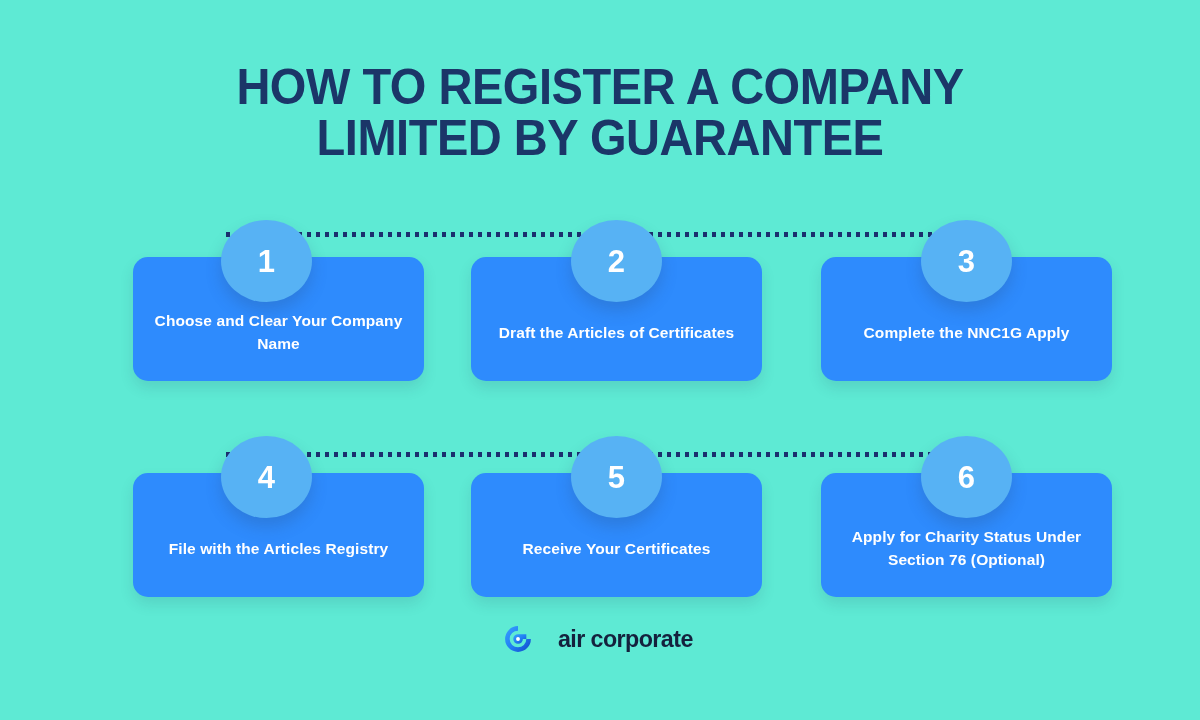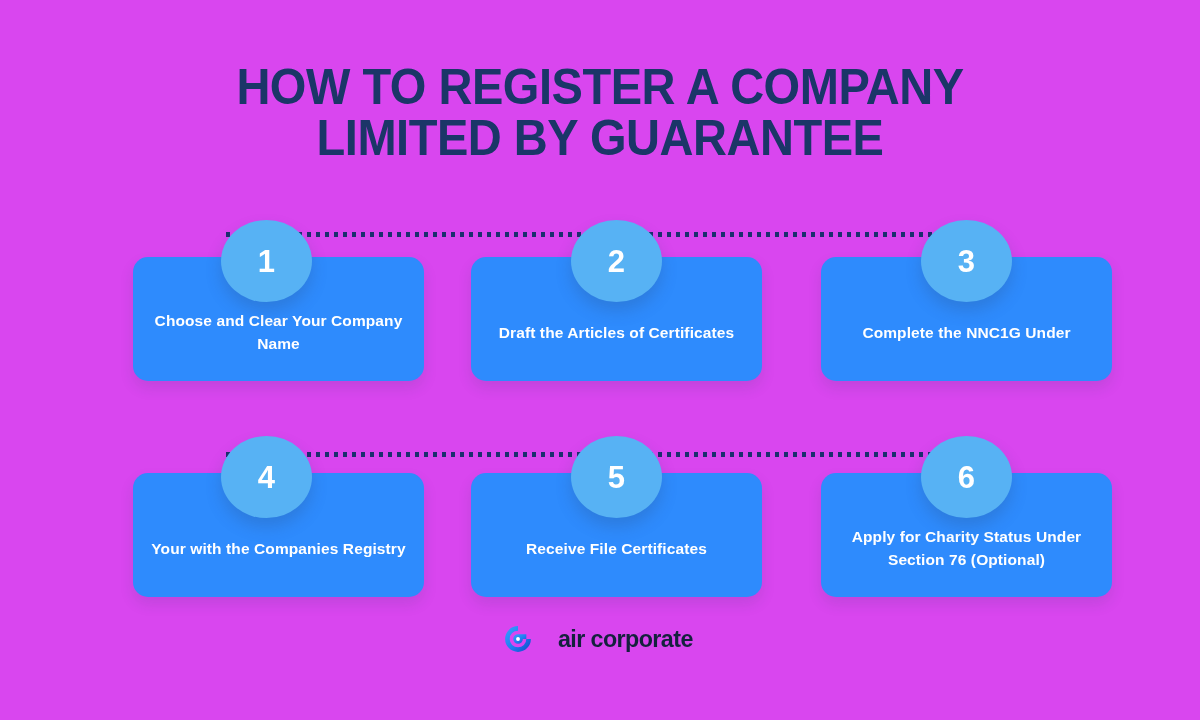--- a/index.html
+++ b/index.html
@@ -2,21 +2,21 @@
 <html><head>
 <meta charset="utf-8">
 <style>
   * { margin:0; padding:0; box-sizing:border-box; }
   html, body {
     width:1200px; height:720px;
     background:#ffffff;
     font-family:"Liberation Sans", sans-serif;
     overflow:hidden;
   }
-  .page { position:relative; width:1200px; height:720px; background:#d946ef;text-decoration:underline; }
+  .page { position:relative; width:1200px; height:720px; background:#5eead4;text-decoration:underline; }
 
   
   .title-block{
     position:absolute; left:0; top:62px; width:1200px;
     text-align:center;
   }
   .title-line{
     display:block;
     color:#1b3668;
     font-family:"Liberation Sans", sans-serif;
@@ -128,40 +128,40 @@
   <div class="dots r2"></div>
 
   <div class="row row1">
     <div class="card c0">
       <div class="card-label">Choose and Clear Your Company Name</div>
     </div>
     <div class="card c1">
       <div class="card-label">Draft the Articles of Certificates</div>
     </div>
     <div class="card c2">
-      <div class="card-label">Complete the NNC1G Under</div>
+      <div class="card-label">Complete the NNC1G Apply</div>
     </div>
 
     <div class="badge b0">
       <span class="badge-num">1</span>
     </div>
     <div class="badge b1">
       <span class="badge-num">2</span>
     </div>
     <div class="badge b2">
       <span class="badge-num">3</span>
     </div>
   </div>
 
   <div class="row row2">
     <div class="card c0">
-      <div class="card-label">Your with the Companies Registry</div>
+      <div class="card-label">File with the Articles Registry</div>
     </div>
     <div class="card c1">
-      <div class="card-label">Receive File Certificates</div>
+      <div class="card-label">Receive Your Certificates</div>
     </div>
     <div class="card c2">
       <div class="card-label">Apply for Charity Status Under Section 76 (Optional)</div>
     </div>
 
     <div class="badge b0">
       <span class="badge-num">4</span>
     </div>
     <div class="badge b1">
       <span class="badge-num">5</span>

